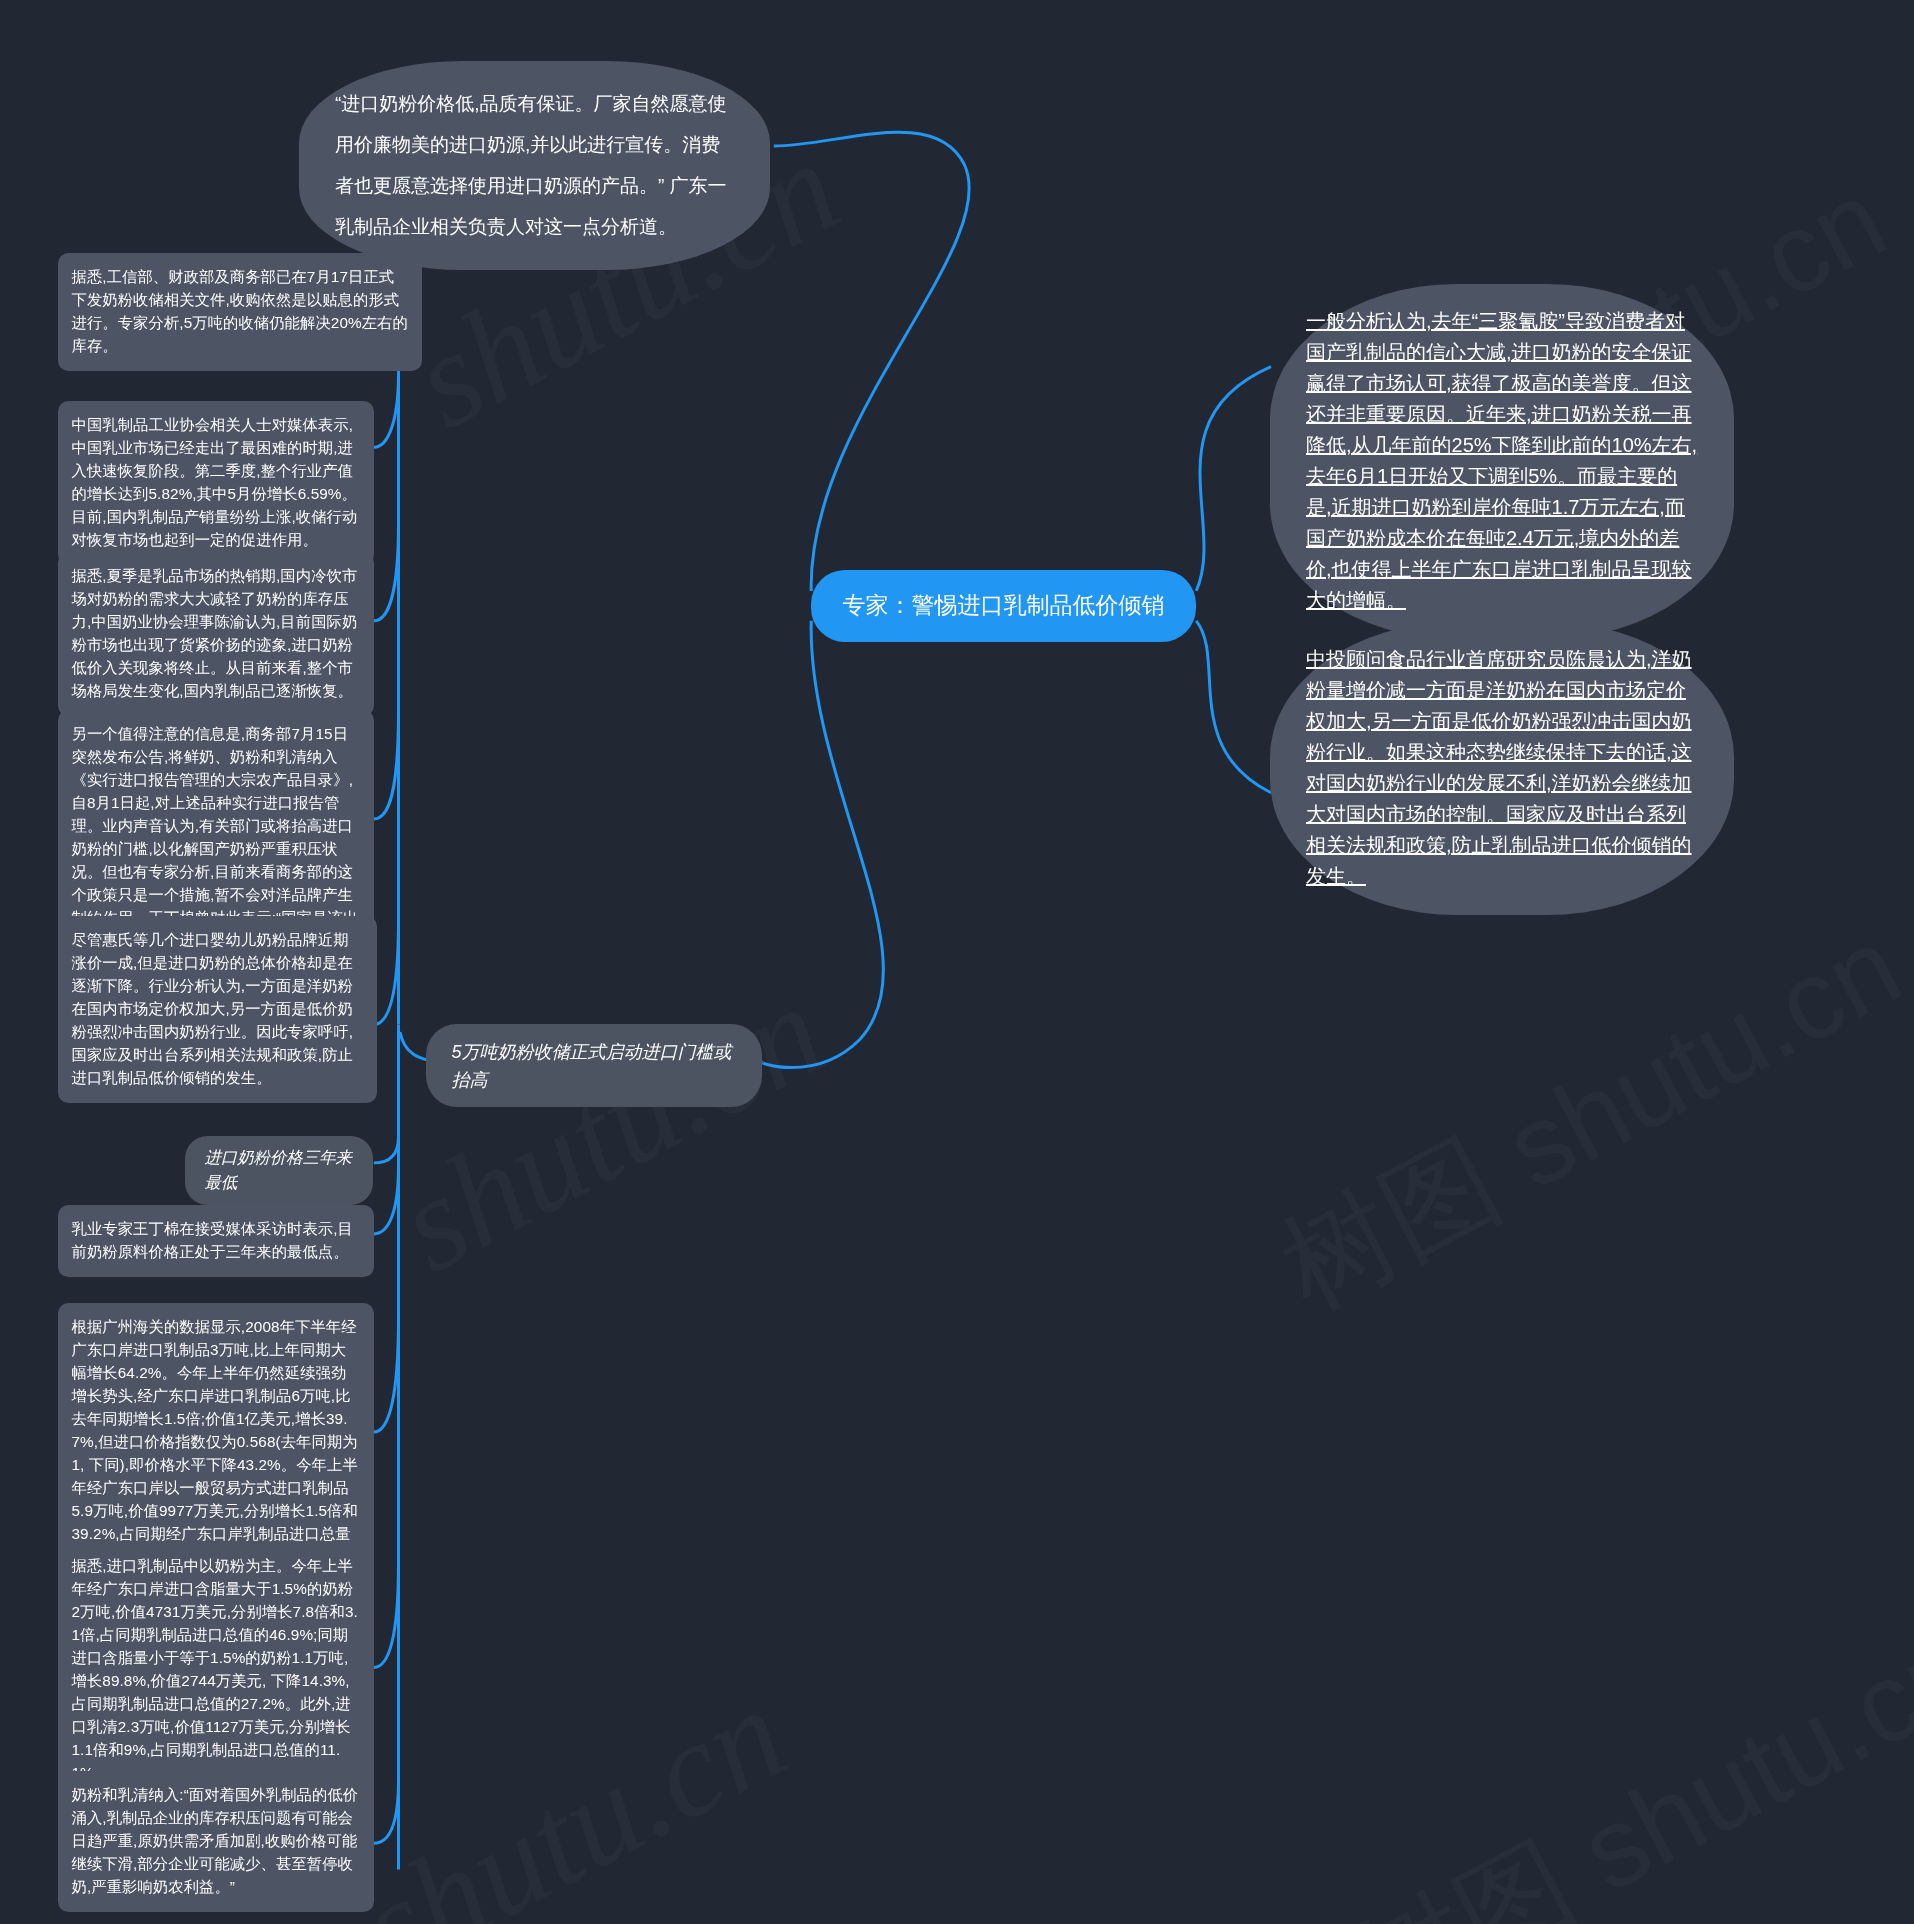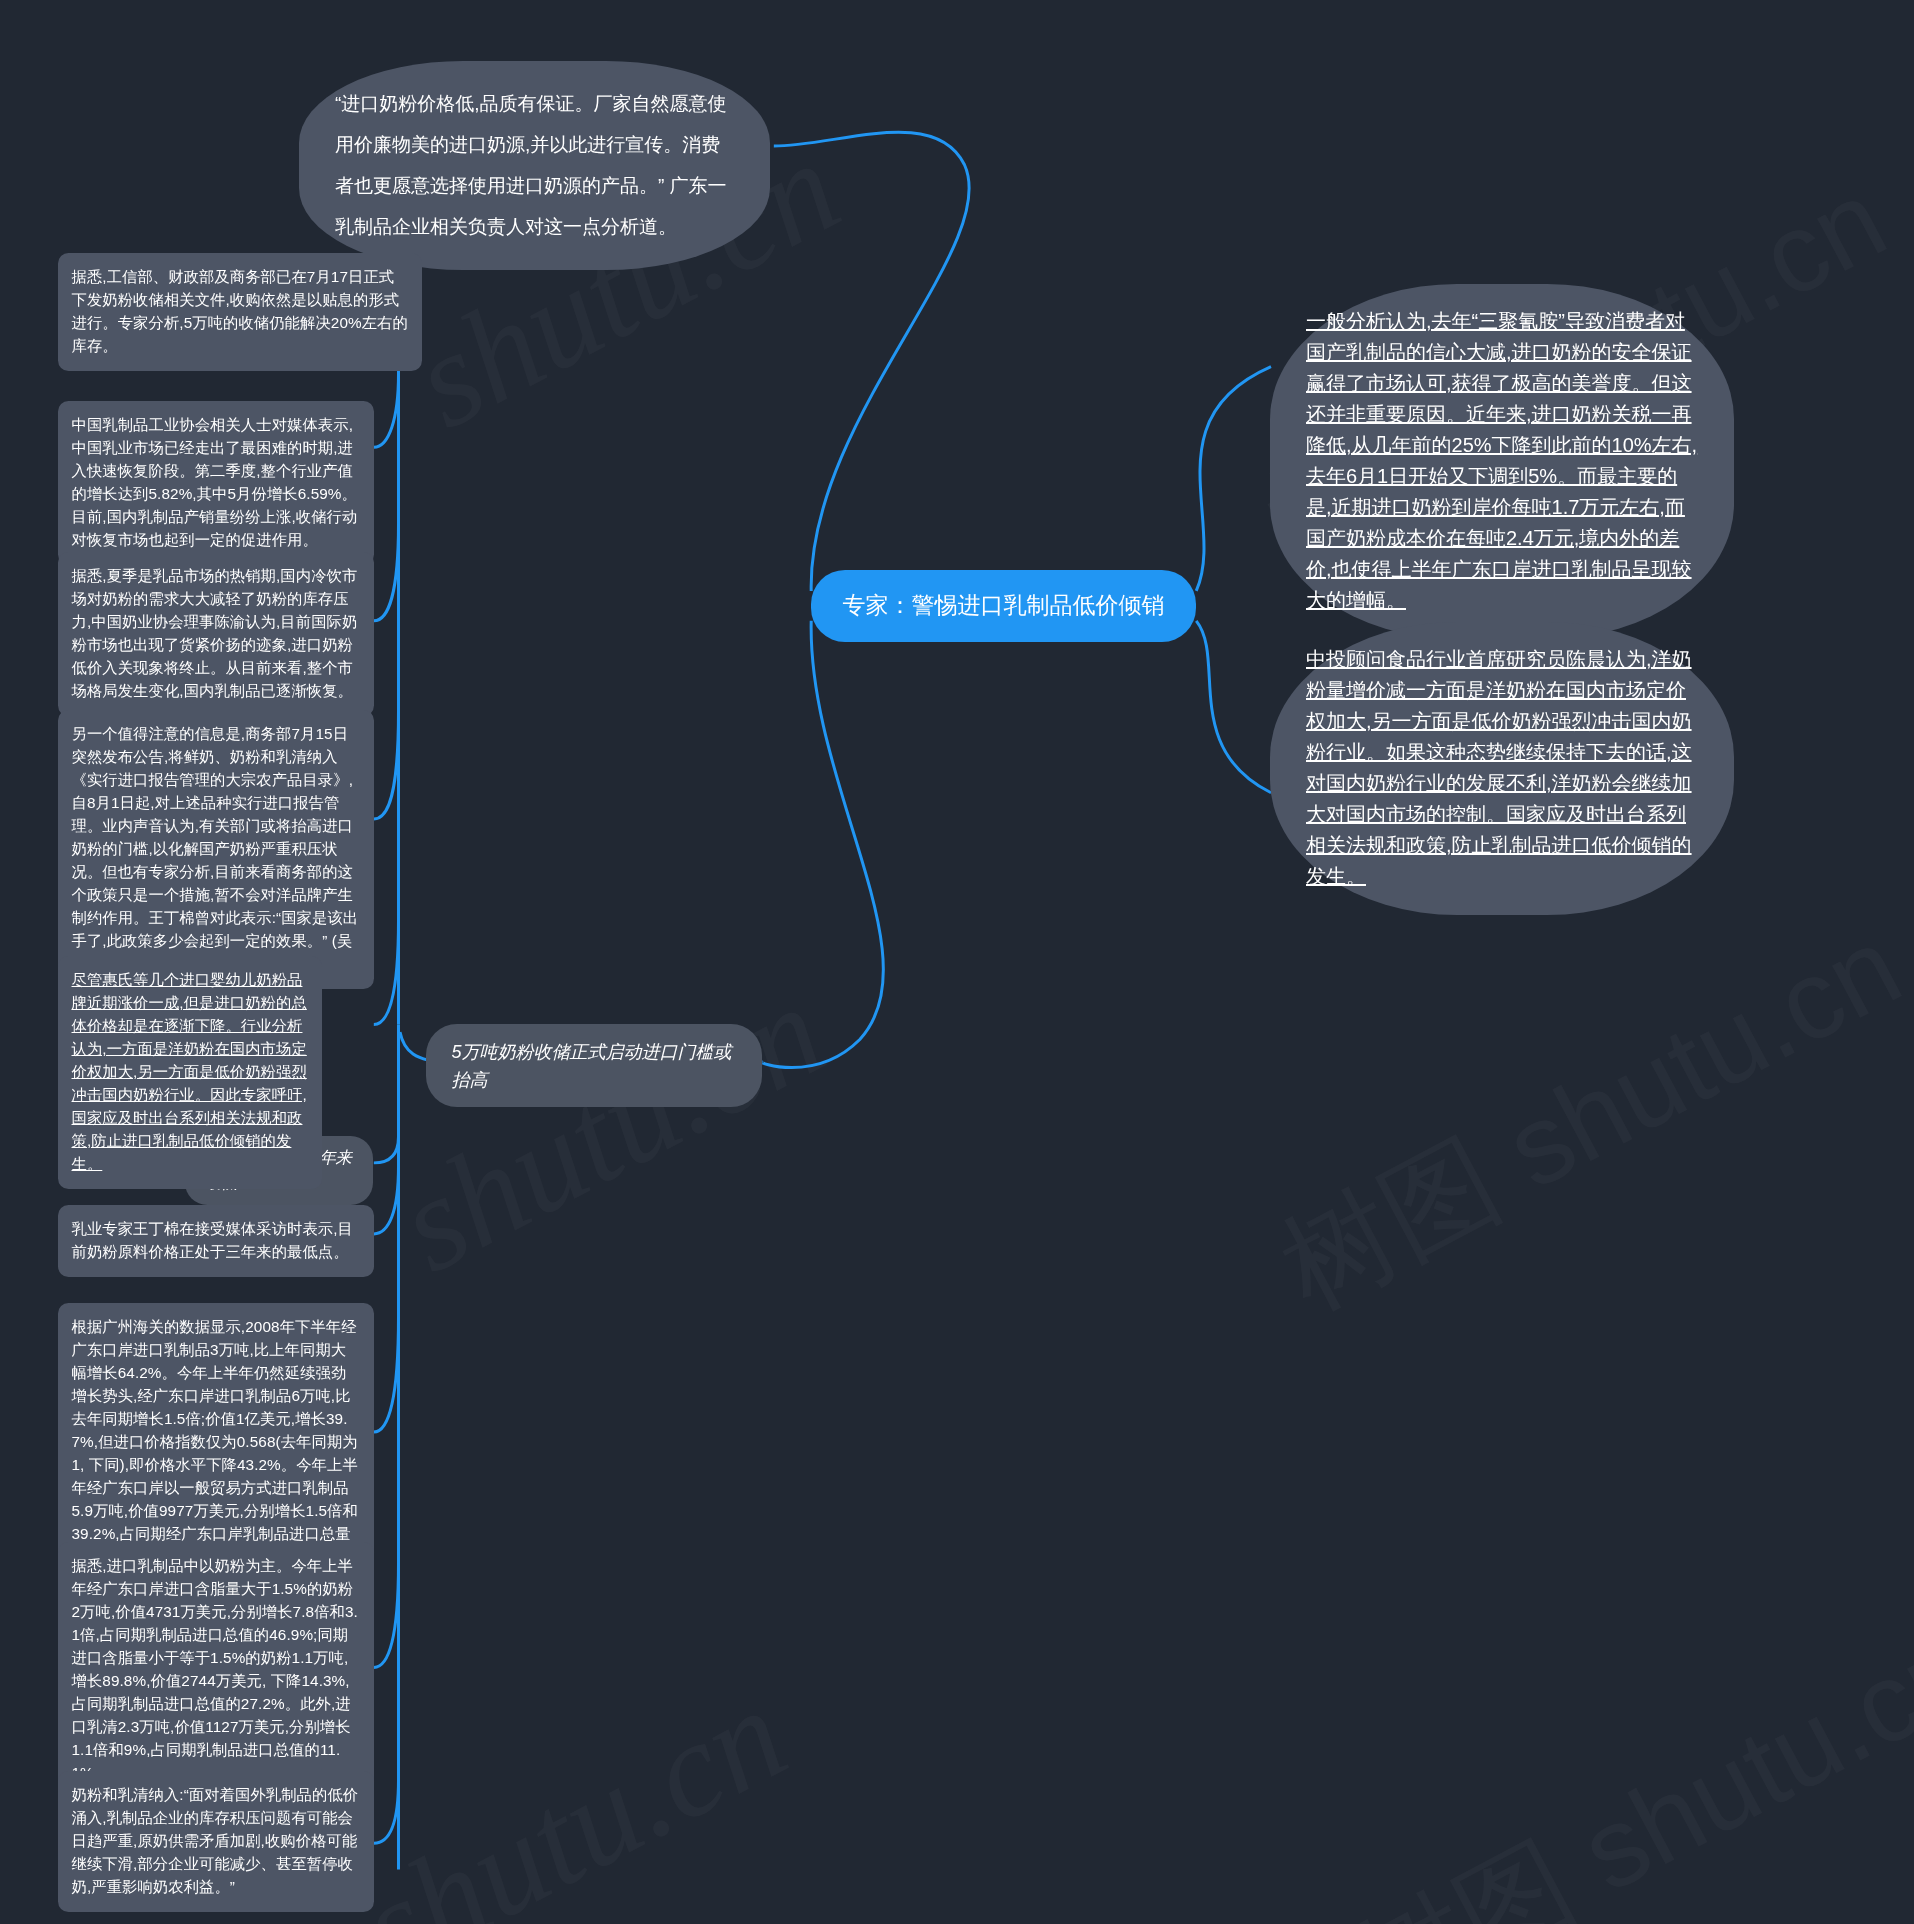--- a/index.html
+++ b/index.html
@@ -186,21 +186,21 @@
 </div>
 
 <div class="node leaf" style="left:58px; top:552px; width:316px;">
   <span class="node-inner">据悉,夏季是乳品市场的热销期,国内冷饮市场对奶粉的需求大大减轻了奶粉的库存压力,中国奶业协会理事陈渝认为,目前国际奶粉市场也出现了货紧价扬的迹象,进口奶粉低价入关现象将终止。从目前来看,整个市场格局发生变化,国内乳制品已逐渐恢复。</span>
 </div>
 
 <div class="node leaf" style="left:58px; top:710px; width:316px;">
   <span class="node-inner">另一个值得注意的信息是,商务部7月15日突然发布公告,将鲜奶、奶粉和乳清纳入《实行进口报告管理的大宗农产品目录》,自8月1日起,对上述品种实行进口报告管理。业内声音认为,有关部门或将抬高进口奶粉的门槛,以化解国产奶粉严重积压状况。但也有专家分析,目前来看商务部的这个政策只是一个措施,暂不会对洋品牌产生制约作用。王丁棉曾对此表示:“国家是该出手了,此政策多少会起到一定的效果。” (吴旦颖)</span>
 </div>
 
-<div class="node leaf" style="left:58px; top:956px; width:264px;text-decoration:underline;">
+<div class="node leaf" style="left:58px; top:916px; width:319px;">
   <span class="node-inner">尽管惠氏等几个进口婴幼儿奶粉品牌近期涨价一成,但是进口奶粉的总体价格却是在逐渐下降。行业分析认为,一方面是洋奶粉在国内市场定价权加大,另一方面是低价奶粉强烈冲击国内奶粉行业。因此专家呼吁,国家应及时出台系列相关法规和政策,防止进口乳制品低价倾销的发生。</span>
 </div>
 
 <div class="node leaf" style="left:58px; top:1205px; width:316px;">
   <span class="node-inner">乳业专家王丁棉在接受媒体采访时表示,目前奶粉原料价格正处于三年来的最低点。</span>
 </div>
 
 <div class="node leaf" style="left:58px; top:1303px; width:316px;">
   <span class="node-inner">根据广州海关的数据显示,2008年下半年经广东口岸进口乳制品3万吨,比上年同期大幅增长64.2%。今年上半年仍然延续强劲增长势头,经广东口岸进口乳制品6万吨,比去年同期增长1.5倍;价值1亿美元,增长39.7%,但进口价格指数仅为0.568(去年同期为1, 下同),即价格水平下降43.2%。今年上半年经广东口岸以一般贸易方式进口乳制品5.9万吨,价值9977万美元,分别增长1.5倍和39.2%,占同期经广东口岸乳制品进口总量的99.5%。</span>
 </div>

